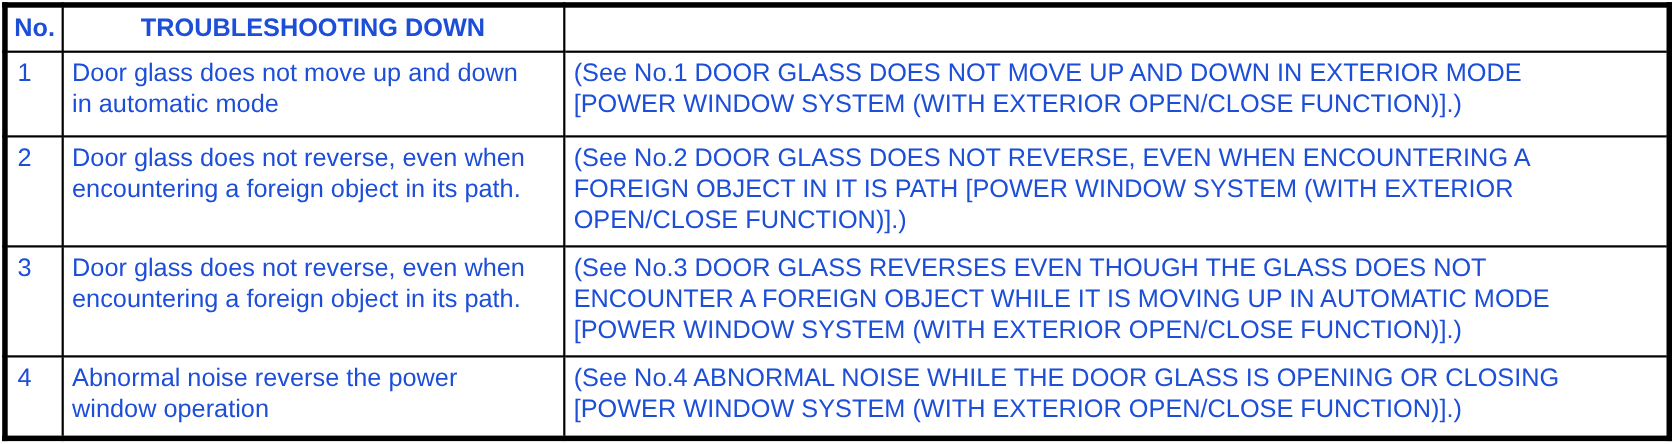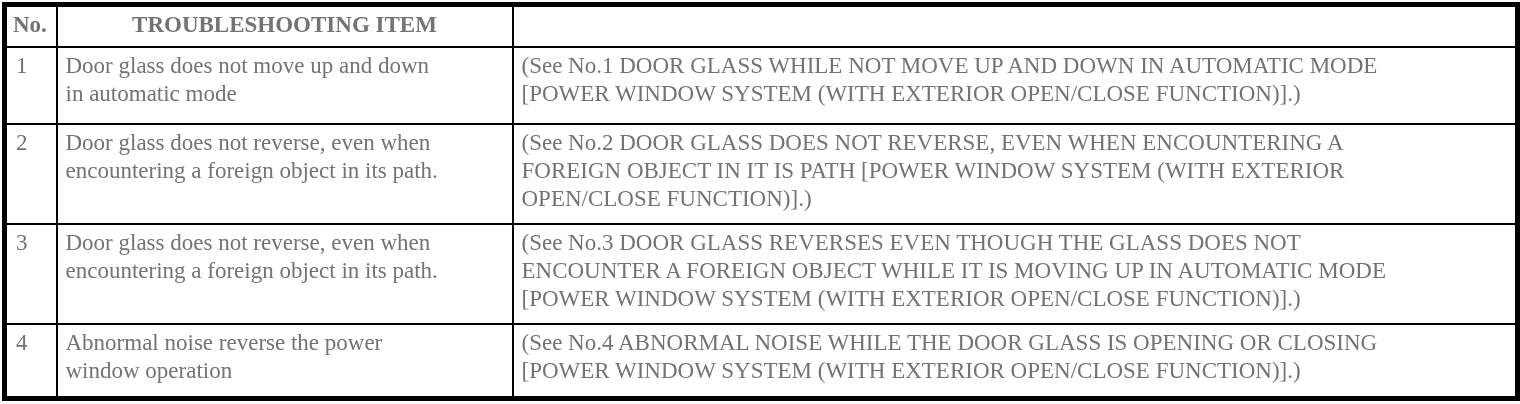--- a/index.html
+++ b/index.html
@@ -9,22 +9,22 @@
     width: 1520px;
     height: 404px;
     overflow: hidden;
   }
   .ts-table {
     border-collapse: collapse;
     table-layout: fixed;
     margin: 2px 0 0 2px;
     width: 1513px;
     border: 5px solid #000000;
-    font-family: Liberation Serif, serif;
-    color: #737373;
+    font-family: Liberation Sans, sans-serif;
+    color: #1d4ed8;
   }
   .ts-table col.c-no   { width: 52px; }
   .ts-table col.c-item { width: 456px; }
   .ts-table col.c-ref  { width: 1005px; }
 
   .ts-table th, .ts-table td {
     border: 2px solid #000000;
     font-size: 23px;
     line-height: 28px;
     vertical-align: top;
@@ -56,28 +56,28 @@
 
 <table class="ts-table">
   <colgroup>
     <col class="c-no">
     <col class="c-item">
     <col class="c-ref">
   </colgroup>
   <tbody>
     <tr class="r-header">
       <th class="h-no">No.</th>
-      <th class="h-item">TROUBLESHOOTING ITEM</th>
+      <th class="h-item">TROUBLESHOOTING DOWN</th>
       <th class="h-ref"></th>
     </tr>
     <tr class="r-1">
       <td class="cell-no">1</td>
       <td>Door glass does not move up and down
 in automatic mode</td>
-      <td>(See No.1 DOOR GLASS WHILE NOT MOVE UP AND DOWN IN AUTOMATIC MODE
+      <td>(See No.1 DOOR GLASS DOES NOT MOVE UP AND DOWN IN EXTERIOR MODE
 [POWER WINDOW SYSTEM (WITH EXTERIOR OPEN/CLOSE FUNCTION)].)</td>
     </tr>
     <tr class="r-2">
       <td class="cell-no">2</td>
       <td>Door glass does not reverse, even when
 encountering a foreign object in its path.</td>
       <td>(See No.2 DOOR GLASS DOES NOT REVERSE, EVEN WHEN ENCOUNTERING A
 FOREIGN OBJECT IN IT IS PATH [POWER WINDOW SYSTEM (WITH EXTERIOR
 OPEN/CLOSE FUNCTION)].)</td>
     </tr>

